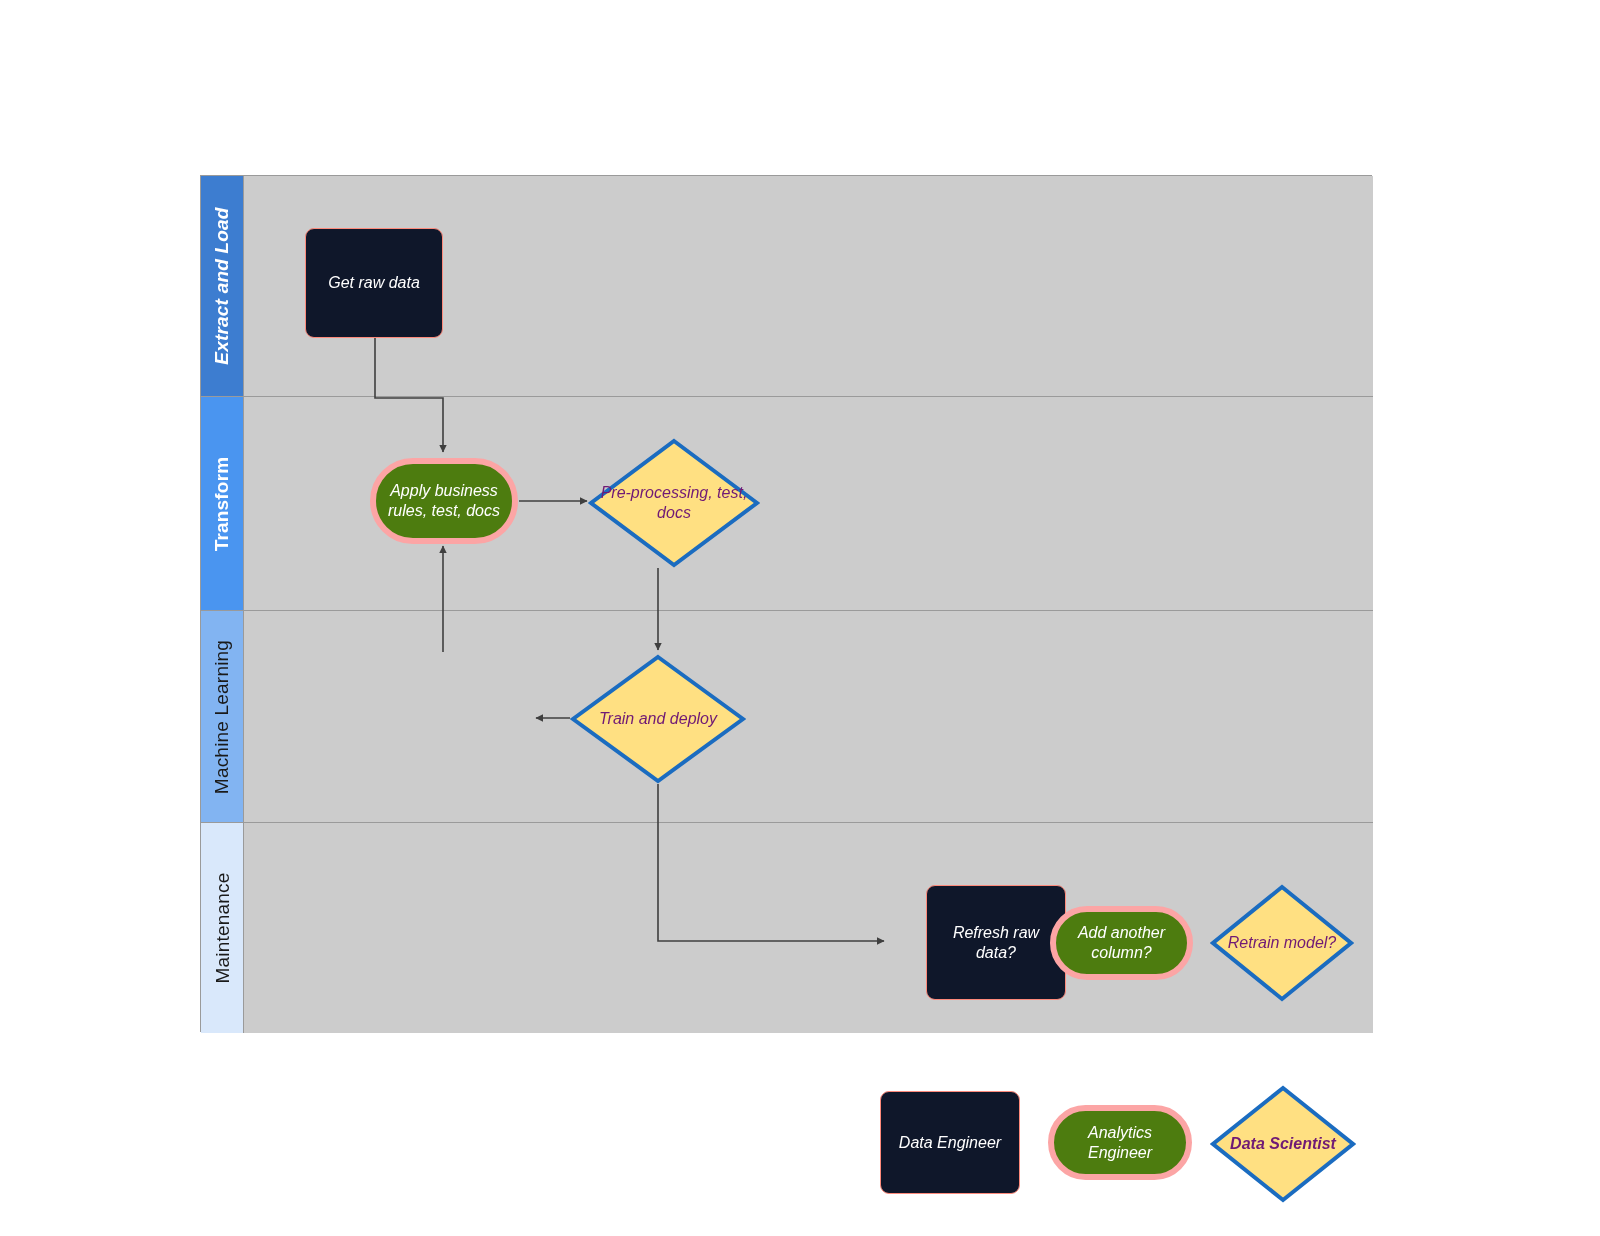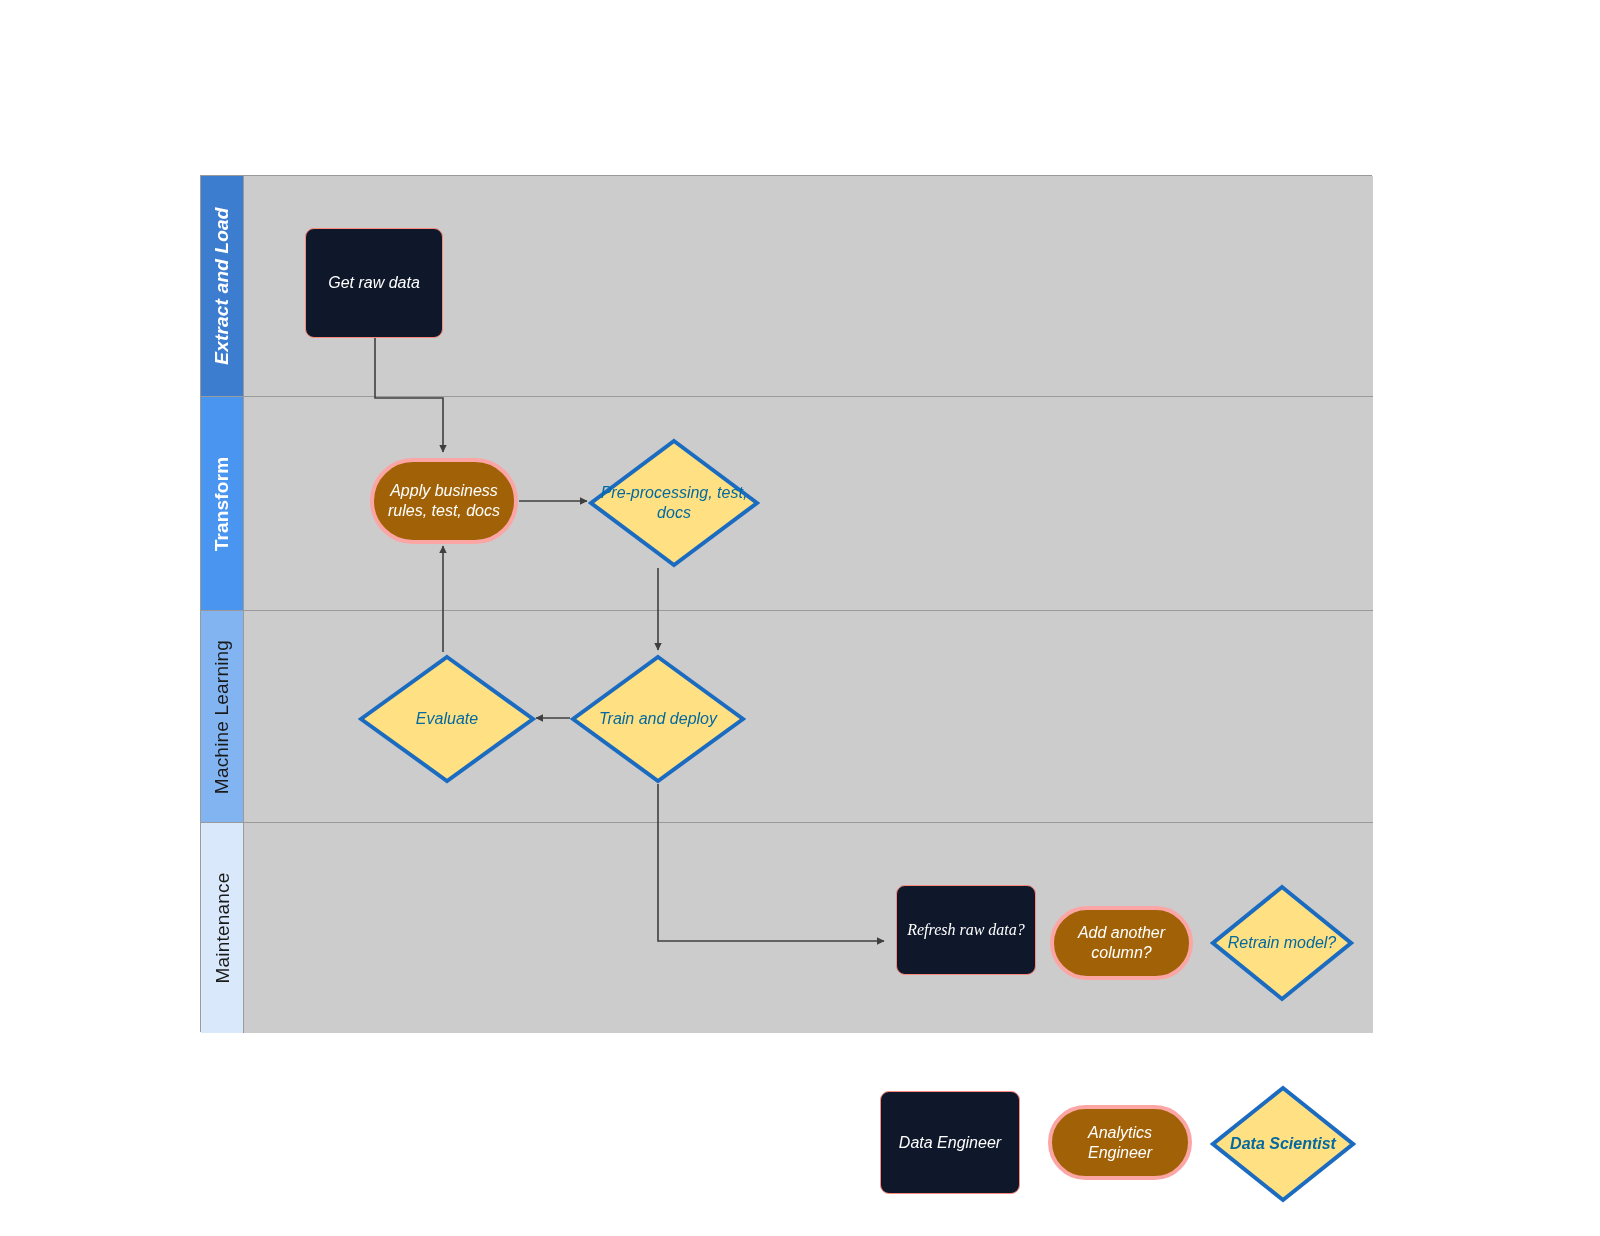--- a/index.html
+++ b/index.html
@@ -37,23 +37,23 @@
   #wires{position:absolute;left:0;top:0;width:1600px;height:1236px;
          pointer-events:none;}
 
   
   .node{position:absolute;box-sizing:border-box;display:flex;
         align-items:center;justify-content:center;text-align:center;
         font-style:italic;font-size:16px;line-height:1.25;}
 
   .shape-rect{background:#0f172a;border:1px solid #fd8a7b;border-radius:9px;
               color:#ffffff;}
-  .shape-pill{background:#a16207;border:4px solid #fca5a5;border-radius:999px;
+  .shape-pill{background:#4d7c0f;border:6px solid #fca5a5;border-radius:999px;
               color:#ffffff;}
-  .shape-diamond{background:transparent;border:none;color:#0369a1;}
+  .shape-diamond{background:transparent;border:none;color:#701a75;}
 
   .dia-bg{position:absolute;left:0;top:0;width:100%;height:100%;}
   .node .lbl{position:relative;z-index:2;padding:0 10px;}
   .shape-diamond .lbl{padding:0 4px;}
 
   
   .legend{position:absolute;left:880px;top:1085px;width:480px;height:110px;}
   .legend .node{font-size:16px;}
 </style>
 </head>
@@ -116,35 +116,29 @@
     <span class="lbl">Apply business rules, test, docs</span>
   </div>
 
   <div class="node shape-diamond" style="left:588px;top:438px;width:172px;height:130px;">
     <svg class="dia-bg" viewBox="0 0 172 130" preserveAspectRatio="none">
       <polygon points="86,3 169,65 86,127 3,65" fill="#ffe082" stroke="#1b6cc0" stroke-width="4"></polygon>
     </svg>
     <span class="lbl">Pre-processing, test, docs</span>
   </div>
 
-  <div class="node shape-diamond" style="left:358px;top:654px;width:178px;height:130px;">
-    <svg class="dia-bg" viewBox="0 0 178 130" preserveAspectRatio="none">
-      <polygon points="89,3 175,65 89,127 3,65" fill="#ffe082" stroke="#1b6cc0" stroke-width="4"></polygon>
-    </svg>
-    <span class="lbl">Evaluate</span>
-  </div>
 
   <div class="node shape-diamond" style="left:570px;top:654px;width:176px;height:130px;">
     <svg class="dia-bg" viewBox="0 0 176 130" preserveAspectRatio="none">
       <polygon points="88,3 173,65 88,127 3,65" fill="#ffe082" stroke="#1b6cc0" stroke-width="4"></polygon>
     </svg>
     <span class="lbl">Train and deploy</span>
   </div>
 
-  <div class="node shape-rect" style="left:896px;top:885px;width:140px;height:90px;font-family:Liberation Serif, serif;">
+  <div class="node shape-rect" style="left:926px;top:885px;width:140px;height:115px;">
     <span class="lbl">Refresh raw data?</span>
   </div>
 
   <div class="node shape-diamond" style="left:1210px;top:884px;width:144px;height:118px;">
     <svg class="dia-bg" viewBox="0 0 144 118" preserveAspectRatio="none">
       <polygon points="72,3 141,59 72,115 3,59" fill="#ffe082" stroke="#1b6cc0" stroke-width="4"></polygon>
     </svg>
     <span class="lbl">Retrain model?</span>
   </div>
 

